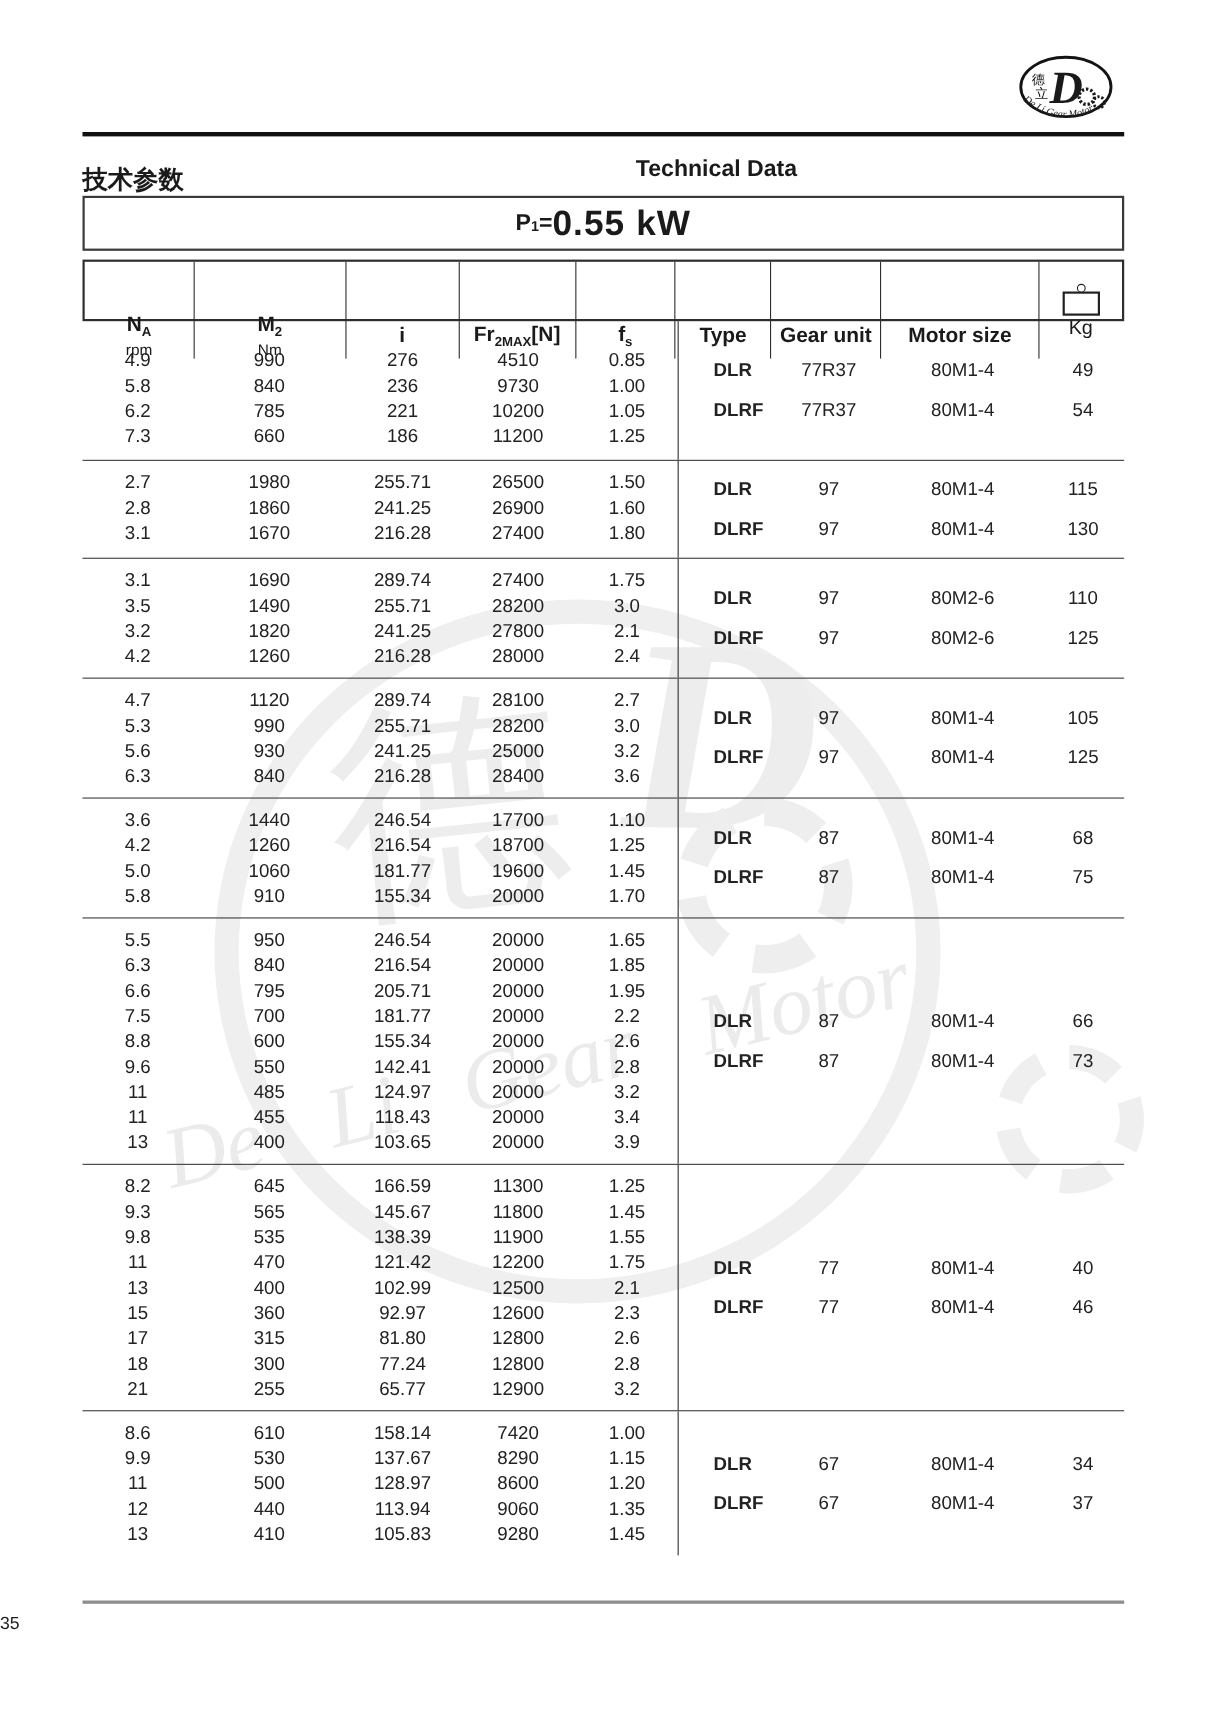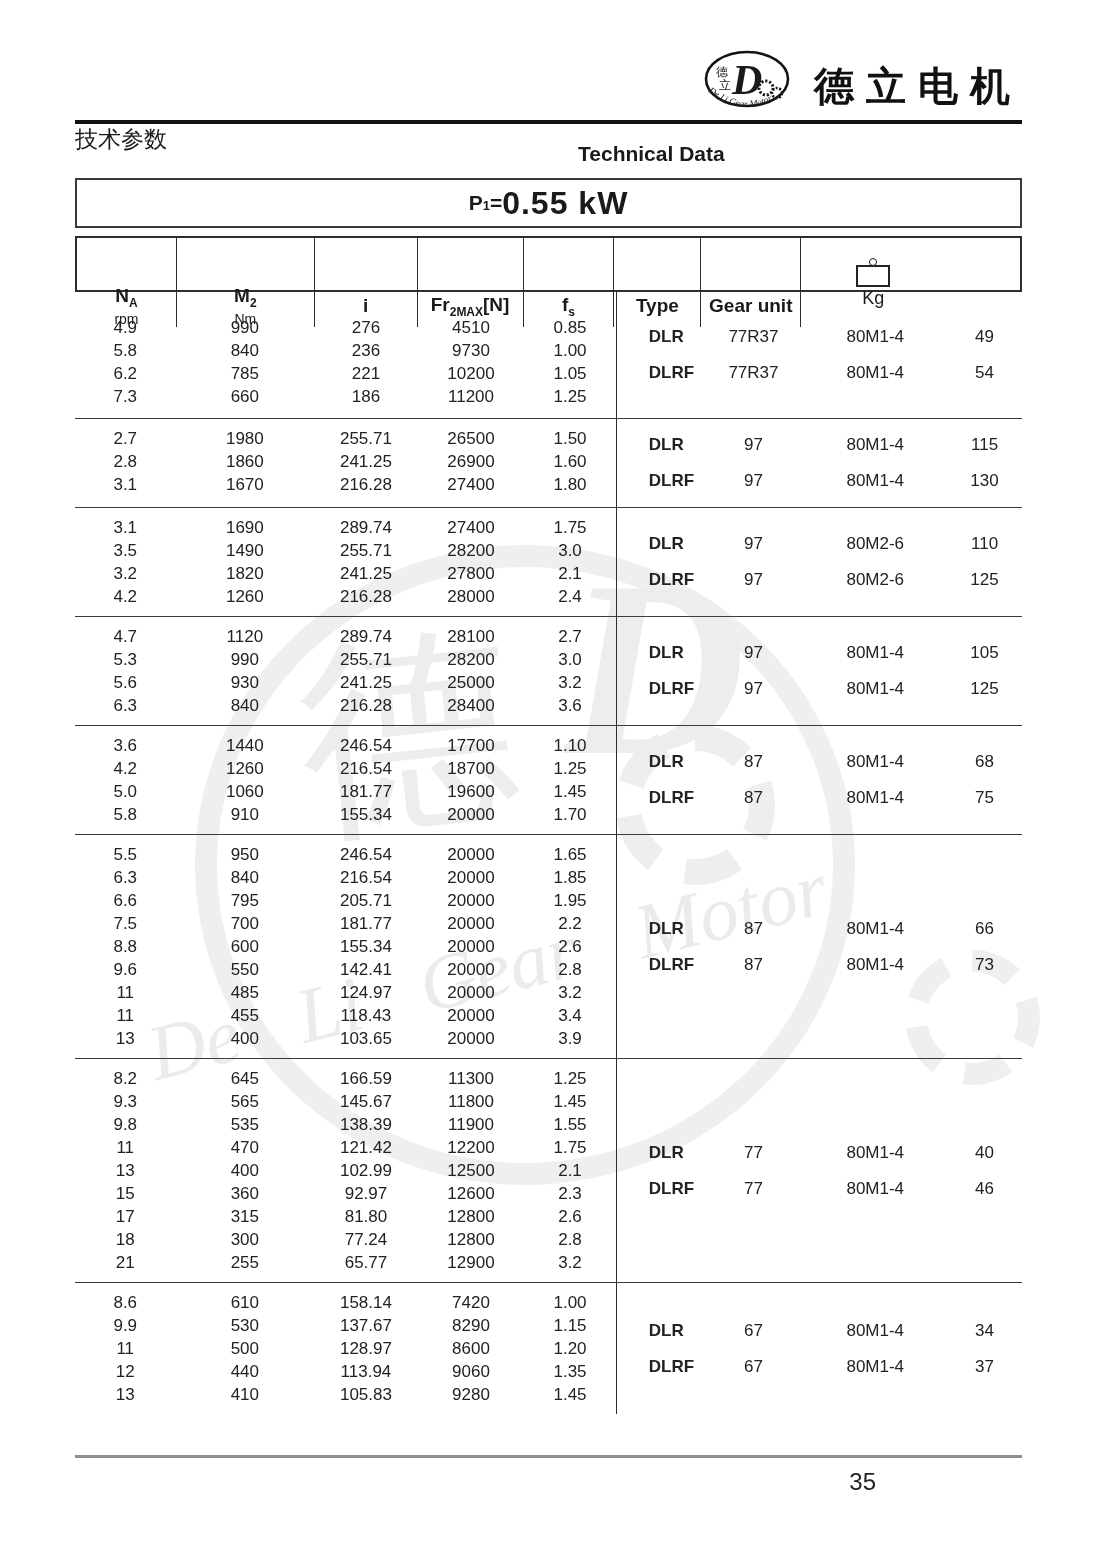--- a/index.html
+++ b/index.html
@@ -16,21 +16,21 @@
   .wm-gear2 { position:absolute; left:905px; top:950px; width:135px; height:135px; border:22px dashed #efefef; border-radius:50%; }
   .wm-text { position:absolute; left:150px; top:1010px; font-size:78px; color:#ebebeb; font-family:"Liberation Serif","DejaVu Serif",serif; font-style:italic; word-spacing:42px; white-space:nowrap; transform:rotate(-14deg); transform-origin:left center; }
 
   .layer { position:relative; z-index:1; }
 
   
   .brand { position:absolute; top:48px; right:78px; display:flex; align-items:center; gap:14px; }
   .brand-name { font-family:"Liberation Serif","DejaVu Serif",serif; font-size:40px; font-weight:bold; letter-spacing:12px; color:#111; }
   .top-rule { position:absolute; left:75px; top:120px; width:947px; height:4px; background:#111; }
 
-  .sec-title-cn { position:absolute; left:75px; top:124px; font-size:23px; font-weight:normal; }
+  .sec-title-cn { position:absolute; left:75px; top:148px; font-size:23px; font-weight:bold; }
   .sec-title-en { position:absolute; left:578px; top:142px; font-size:21px; font-weight:bold; }
 
   .power-box { position:absolute; left:75px; top:178px; width:947px; height:50px; border:2px solid #3a3a3a; display:flex; align-items:center; justify-content:center; }
   .power-box .p-sym { font-size:21px; font-weight:bold; }
   .power-box sub { font-size:13px; font-weight:bold; position:relative; top:2px; }
   .power-box .p-eq { font-size:21px; font-weight:bold; }
   .power-box .p-val { font-size:32px; font-weight:bold; letter-spacing:1px; }
 
   
   .thead { position:absolute; left:75px; top:236px; width:947px; height:56px; display:grid;
@@ -53,21 +53,21 @@
   .group:first-child .g-left { padding-top:24px; padding-bottom:10px; }
   .row { display:grid; grid-template-columns:100fr 138fr 103fr 106fr 91fr; }
   .cell { text-align:center; font-size:17px; line-height:23px; color:#222; }
   .g-right { width:42.9%; border-left:1.6px solid #2e2e2e; display:flex; flex-direction:column; justify-content:center; padding:8px 0; }
   .sel-line { display:grid; grid-template-columns:87fr 100fr 144fr 75fr; margin:6px 0; }
   .scell { font-size:17px; line-height:24px; text-align:center; color:#222; }
   .scell.s0 { text-align:left; padding-left:32px;font-weight:bold; }
 
   
   .bottom-rule { position:absolute; left:75px; top:1455px; width:947px; height:3px; background:#8e8e8e; }
-  .page-num { position:absolute; left:0; top:1468px; width:876px; text-align:right; font-size:24px; color:#222; }
+  .page-num { position:absolute; left:0; top:1468px; width:876px; text-align:left; font-size:16px; color:#222; }
 </style>
 </head>
 <body>
 
 <div class="page">
 
   <div class="wm">
     <div class="wm-circle"></div>
     <div class="wm-cn">德</div>
     <div class="wm-d">D</div>
@@ -84,21 +84,20 @@
         <text x="22" y="28" font-size="12" fill="#141414">德</text>
         <text x="25" y="41" font-size="12" fill="#141414">立</text>
         <text x="38" y="46" font-size="42" font-style="italic" font-weight="bold" font-family="'Liberation Serif','DejaVu Serif',serif" fill="#1a1a1a">D</text>
         <circle cx="72" cy="40" r="7" fill="none" stroke="#1a1a1a" stroke-width="3" stroke-dasharray="2.2,1.8"></circle>
         <circle cx="83" cy="45" r="5" fill="none" stroke="#1a1a1a" stroke-width="2.6" stroke-dasharray="2,1.6"></circle>
         <path id="logoArc" d="M 8 38 Q 53 80 98 38" fill="none"></path>
         <text font-size="9.5" font-style="italic" font-family="'Liberation Serif','DejaVu Serif',serif" fill="#222">
           <textPath href="#logoArc" startOffset="8">De Li Gear Motor</textPath>
         </text>
       </svg>
-      <div class="brand-name">德立电机</div>
     </div>
 
     <div class="top-rule"></div>
 
     <div class="sec-title-cn">技术参数</div>
     <div class="sec-title-en">Technical Data</div>
 
     <div class="power-box">
       <span class="p-sym">P</span>
         <sub>1</sub>
@@ -124,20 +123,23 @@
       <div class="th">
         <div class="th-main"><span>f</span><sub>s</sub></div>
       </div>
       <div class="th">
         <div class="th-main">Type</div>
       </div>
       <div class="th">
         <div class="th-main">Gear unit</div>
       </div>
       <div class="th">
+        <div class="th-main">Motor size</div>
+      </div>
+      <div class="th">
         <div class="weight-icon"></div>
         <div class="th-kg">Kg</div>
       </div>
     </div>
 
     <div class="tbody">
         <div class="group">
           <div class="g-left">
             <div class="row">
               <div class="cell">4.9</div>

